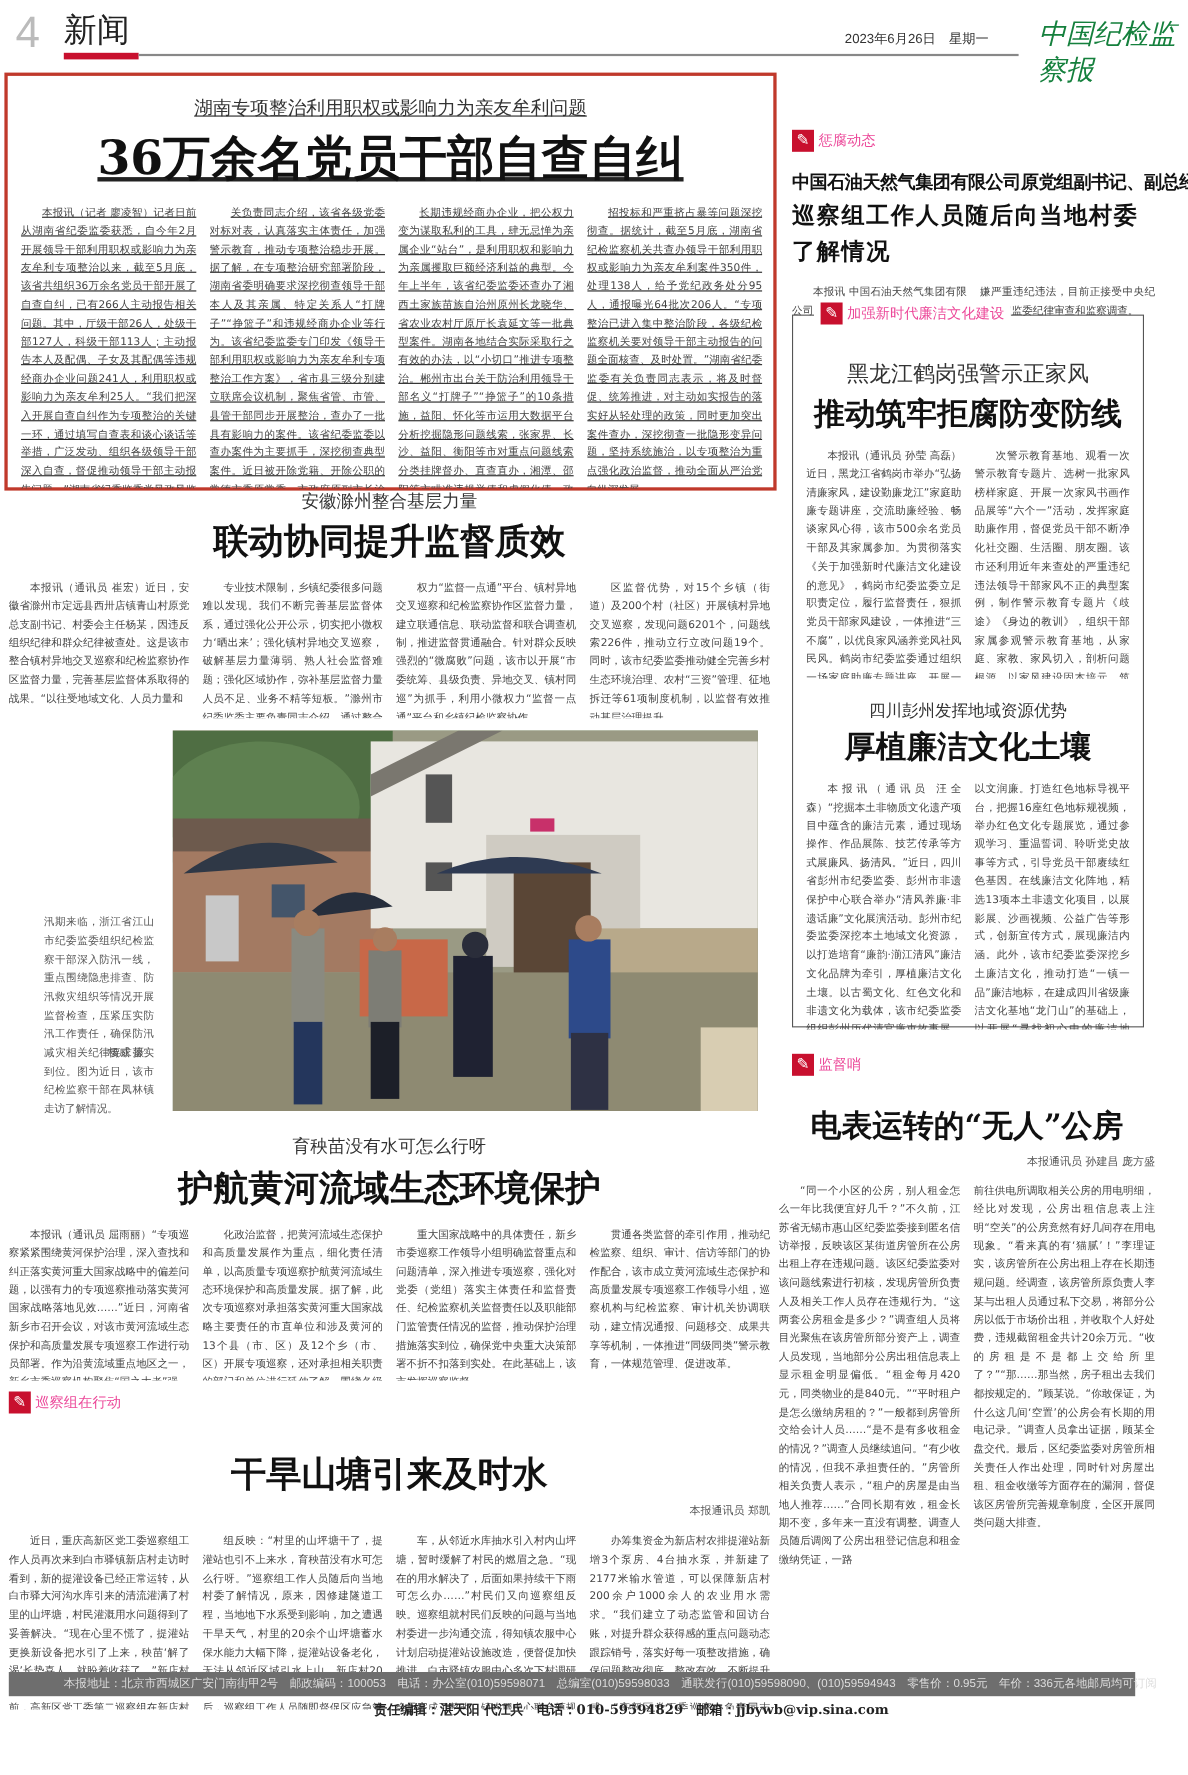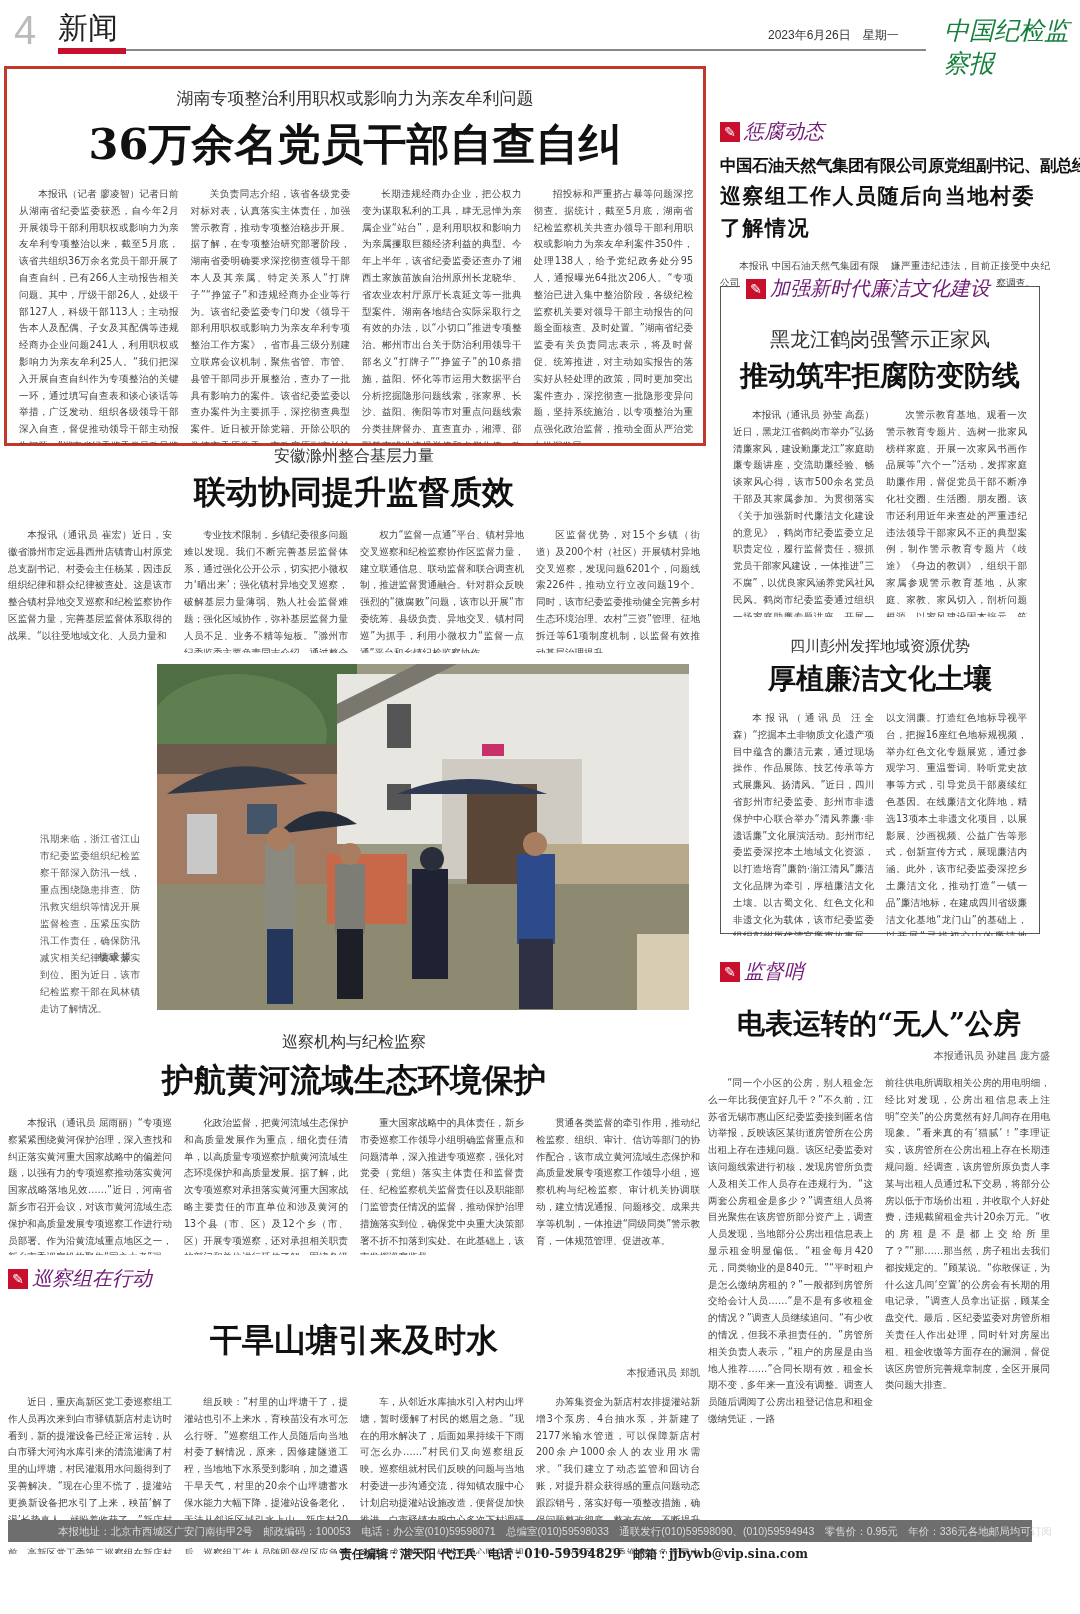--- a/index.html
+++ b/index.html
@@ -9,32 +9,32 @@
 
   
   .page-num { left: 14px; top: 8px; font-size: 40px; color: #bbb; font-family: "Liberation Sans", sans-serif; line-height: 44px; }
   .section-name { left: 58px; top: 8px; font-size: 30px; color: #222; font-family: "DejaVu Serif", serif; line-height: 40px; }
   .section-underline { left: 58px; top: 48px; width: 68px; height: 6px; background: #c8102e; }
   .masthead-rule { left: 126px; top: 49px; width: 800px; height: 2px; background: #888; }
   .date-line { left: 768px; top: 27px; font-size: 12px; color: #333; font-family: "Liberation Sans", sans-serif; }
   .brand { left: 920px; top: 14px; font-size: 25px; color: #15803d; font-family: "DejaVu Serif", serif; font-weight: normal; letter-spacing: 0px; font-style: italic; margin-left: 24px; }
 
   
-  .feature-box { left: 4px; top: 66px; width: 702px; height: 380px; border: 3px solid #c0392b; }
+  .feature-box { left: 4px; top: 66px; width: 702px; height: 380px; border: 3px solid #c0392b; text-decoration: underline; }
   .kicker { text-align: center; font-size: 17px; color: #333; font-family: "DejaVu Sans", sans-serif; }
   .headline { text-align: center; font-weight: bold; color: #111; font-family: "DejaVu Serif", serif; }
 
   .cols { display: flex; gap: 12px; }
   .col { flex: 1; font-size: 9.6px; line-height: 16.8px; color: #444; text-align: justify; overflow: hidden; }
   .col p { text-indent: 2em; }
 
   
   .tag { display: flex; align-items: center; gap: 4px; }
   .tag-icon { width: 20px; height: 20px; background: #c8102e; color: #fff; font-size: 14px; line-height: 20px; text-align: center; font-weight: bold; }
-  .tag-label { font-size: 20px; color: #701a75; font-family: "DejaVu Serif", serif; font-style: italic; }
+  .tag-label { font-size: 13px; color: #ec4899; font-family: "DejaVu Serif", serif; }
 
   .culture-box { left: 720px; top: 286px; width: 320px; height: 648px; border: 1.5px solid #555; }
   .culture-tag { left: 740px; top: 275px; background: #fff; padding: 0 6px; }
 
   .photo { left: 157px; top: 664px; width: 532px; height: 346px; overflow: hidden; background: #8c9478; }
   .caption { left: 40px; top: 830px; width: 100px; font-size: 9.6px; line-height: 17px; color: #555; font-family: "DejaVu Serif", serif; text-align: justify; }
   .caption-author { left: 98px; top: 950px; font-size: 10px; color: #555; }
 
   .byline { text-align: right; font-size: 10px; color: #555; }
 
@@ -122,21 +122,21 @@
     <circle cx="275" cy="195" r="12" fill="#2a2d3a"></circle>
     <rect x="360" y="190" width="38" height="90" fill="#2d4a8a"></rect>
     <rect x="362" y="275" width="34" height="70" fill="#2e3144"></rect>
     <circle cx="378" cy="180" r="12" fill="#a87d60"></circle>
   </svg>
 </div>
 <div class="abs caption">汛期来临，浙江省江山市纪委监委组织纪检监察干部深入防汛一线，重点围绕隐患排查、防汛救灾组织等情况开展监督检查，压紧压实防汛工作责任，确保防汛减灾相关纪律要求落实到位。图为近日，该市纪检监察干部在凤林镇走访了解情况。</div>
 <div class="abs caption-author">杨威 摄</div>
 
 <div class="abs" style="left:8px; top:1032px; width:692px;">
-  <div class="kicker" style="font-size:16px;">巡察机构与纪检监察</div>
+  <div class="kicker" style="font-size:16px;">育秧苗没有水可怎么行呀</div>
   <div class="headline" style="font-size:32px; line-height:46px; margin-top:4px;">护航黄河流域生态环境保护</div>
   <div class="cols" style="margin-top:12px; height:140px;">
     <div class="col">
         <p>本报讯（通讯员 屈雨丽）“专项巡察紧紧围绕黄河保护治理，深入查找和纠正落实黄河重大国家战略中的偏差问题，以强有力的专项巡察推动落实黄河国家战略落地见效……”近日，河南省新乡市召开会议，对该市黄河流域生态保护和高质量发展专项巡察工作进行动员部署。作为沿黄流域重点地区之一，新乡市委巡察机构聚焦“国之大者”强</p>
       </div>
     <div class="col">
         <p>化政治监督，把黄河流域生态保护和高质量发展作为重点，细化责任清单，以高质量专项巡察护航黄河流域生态环境保护和高质量发展。据了解，此次专项巡察对承担落实黄河重大国家战略主要责任的市直单位和涉及黄河的13个县（市、区）及12个乡（市、区）开展专项巡察，还对承担相关职责的部门和单位进行延伸了解。围绕各级各部门在贯彻落实黄河</p>
       </div>
     <div class="col">
         <p>重大国家战略中的具体责任，新乡市委巡察工作领导小组明确监督重点和问题清单，深入推进专项巡察，强化对党委（党组）落实主体责任和监督责任、纪检监察机关监督责任以及职能部门监管责任情况的监督，推动保护治理措施落实到位，确保党中央重大决策部署不折不扣落到实处。在此基础上，该市发挥巡察监督</p>

